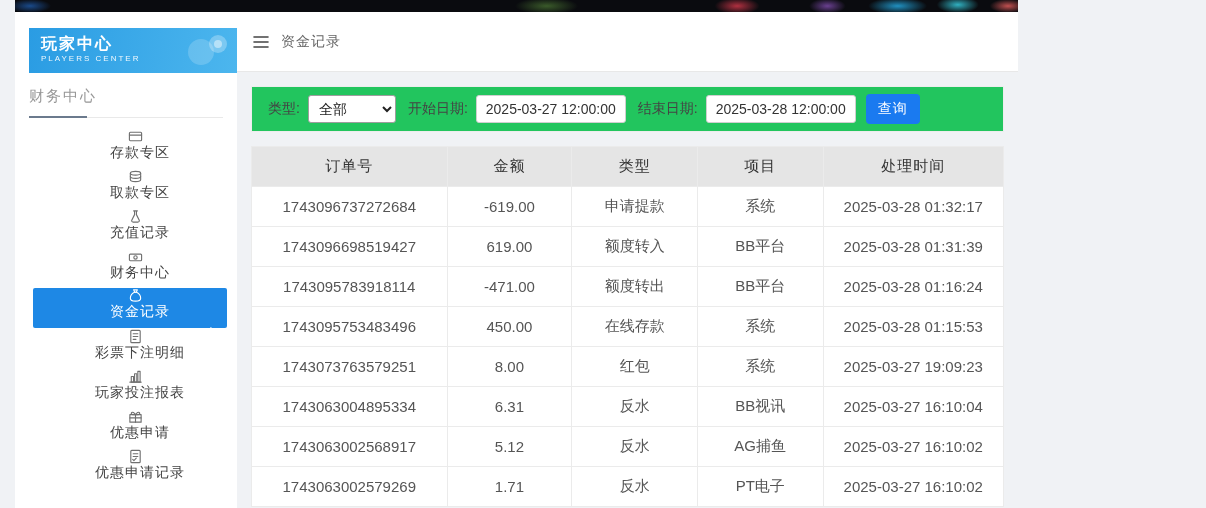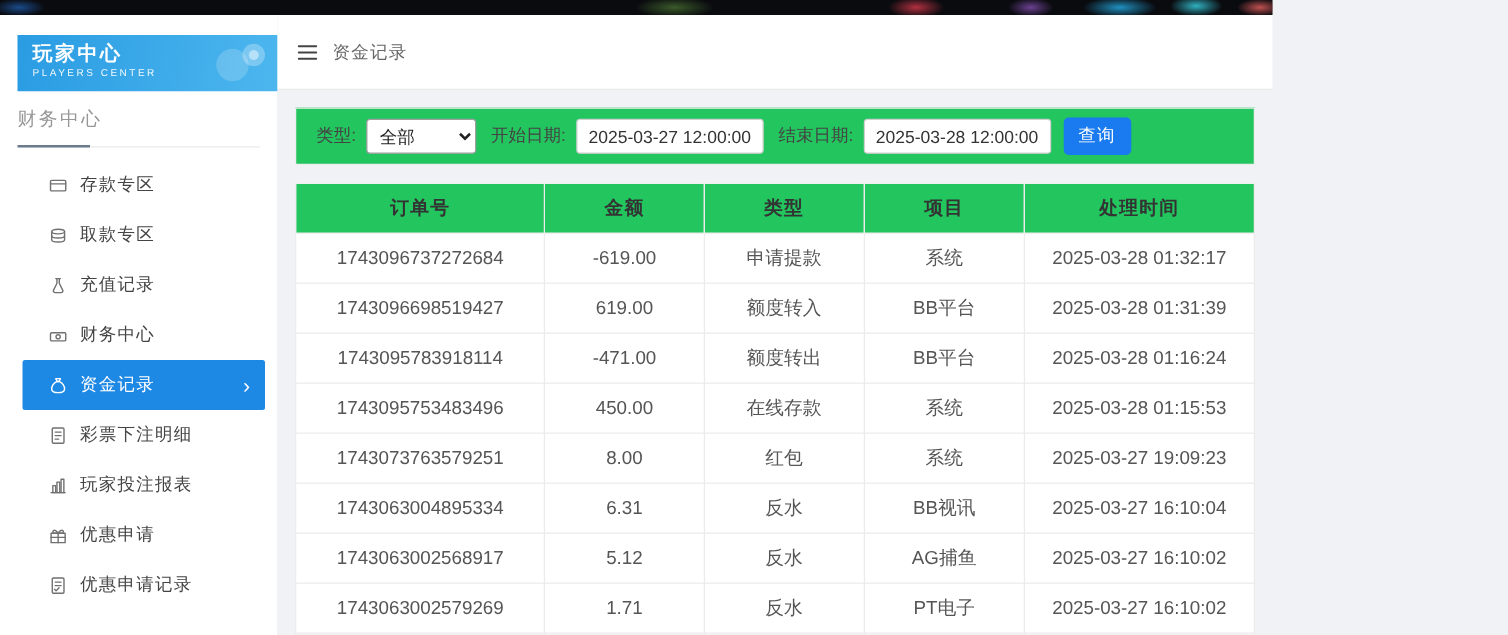--- a/index.html
+++ b/index.html
@@ -2,21 +2,21 @@
 <html style="--accent: #1e88e5; --btn: #1a7af0;"><head>
 <meta charset="utf-8">
 <style>
   * { margin:0; padding:0; box-sizing:border-box; }
   html, body { width:1206px; height:508px; }
   body {
     font-family:"Liberation Sans","DejaVu Sans",sans-serif;
     background:#f0f2f5;
     overflow:hidden;
   }
-  .screen { width:1018px; height:508px; display:flex; flex-direction:column; }
+  .screen { width:1018px; height:508px; display:flex; flex-direction:column;padding-left:15px; }
 
   
   .top-strip {
     flex:0 0 12px; height:12px; width:100%;
     background:
       radial-gradient(ellipse 30px 10px at 1.5% 50%, #1a4a8a, transparent 70%),
       radial-gradient(ellipse 45px 12px at 53% 50%, #3a5a2a, transparent 70%),
       radial-gradient(ellipse 32px 12px at 72% 50%, #b03040, transparent 70%),
       radial-gradient(ellipse 26px 11px at 81% 50%, #6a4090, transparent 70%),
       radial-gradient(ellipse 42px 12px at 88% 50%, #2090c0, transparent 70%),
@@ -39,21 +39,21 @@
   .logo-decor { position:absolute; right:4px; top:2px; }
 
   .section-wrap { margin:12px 14px 0 14px; padding-bottom:10px; border-bottom:1px solid #e9e9e9; position:relative; }
   .section-title { font-size:15px; color:#979797; letter-spacing:2px; line-height:22px; }
   .section-wrap::after { content:""; position:absolute; left:0; bottom:-1px; width:58px; height:2px; background:#6b7a8d; }
 
   .menu { padding-top:10px; }
   .menu-item {
     height:40px; display:flex; align-items:center;
     margin:0 10px 0 18px; padding-left:20px;
-    color:#444; font-size:14px; cursor:pointer; border-radius:2px;
+    color:#444; font-size:14px; cursor:pointer; border-radius:2px;flex-direction:column;
   }
   .mi-icon { width:16px; height:16px; margin-right:10px; display:inline-flex; align-items:center; justify-content:center; color:#707070; }
   .mi-icon svg { display:block; }
   .mi-label { letter-spacing:1px; }
   .menu-item.active { background:var(--accent,#1e88e5); color:#fff; }
   .menu-item.active .mi-icon { color:#fff; }
   .chevron { margin-left:auto; margin-right:12px; font-size:17px; line-height:1; }
 
   
   .main { flex:1; display:flex; flex-direction:column; min-width:0; }
@@ -86,21 +86,21 @@
   .search-btn {
     width:54px; height:30px; margin-left:10px;
     background:var(--btn,#1a7af0); color:#fff; border:none; border-radius:4px;
     font-size:14px; cursor:pointer; letter-spacing:1px;
     font-family:"Liberation Sans","DejaVu Sans",sans-serif;
   }
 
   .table-card { background:#fff; }
   table { width:100%; border-collapse:collapse; table-layout:fixed; }
   th, td { border:1px solid #ebebeb; text-align:center; height:40px; font-size:15px; padding:0 6px; overflow:hidden; white-space:nowrap; }
-  th { background:#22c55e; color:#333; font-weight:700; letter-spacing:1px; }
+  th { background:#e5e5e5; color:#333; font-weight:400; letter-spacing:1px; }
   td { color:#555; }
 </style>
 </head>
 <body>
 
 <div class="screen">
   <div class="top-strip"></div>
 
   <div class="layout">
 

